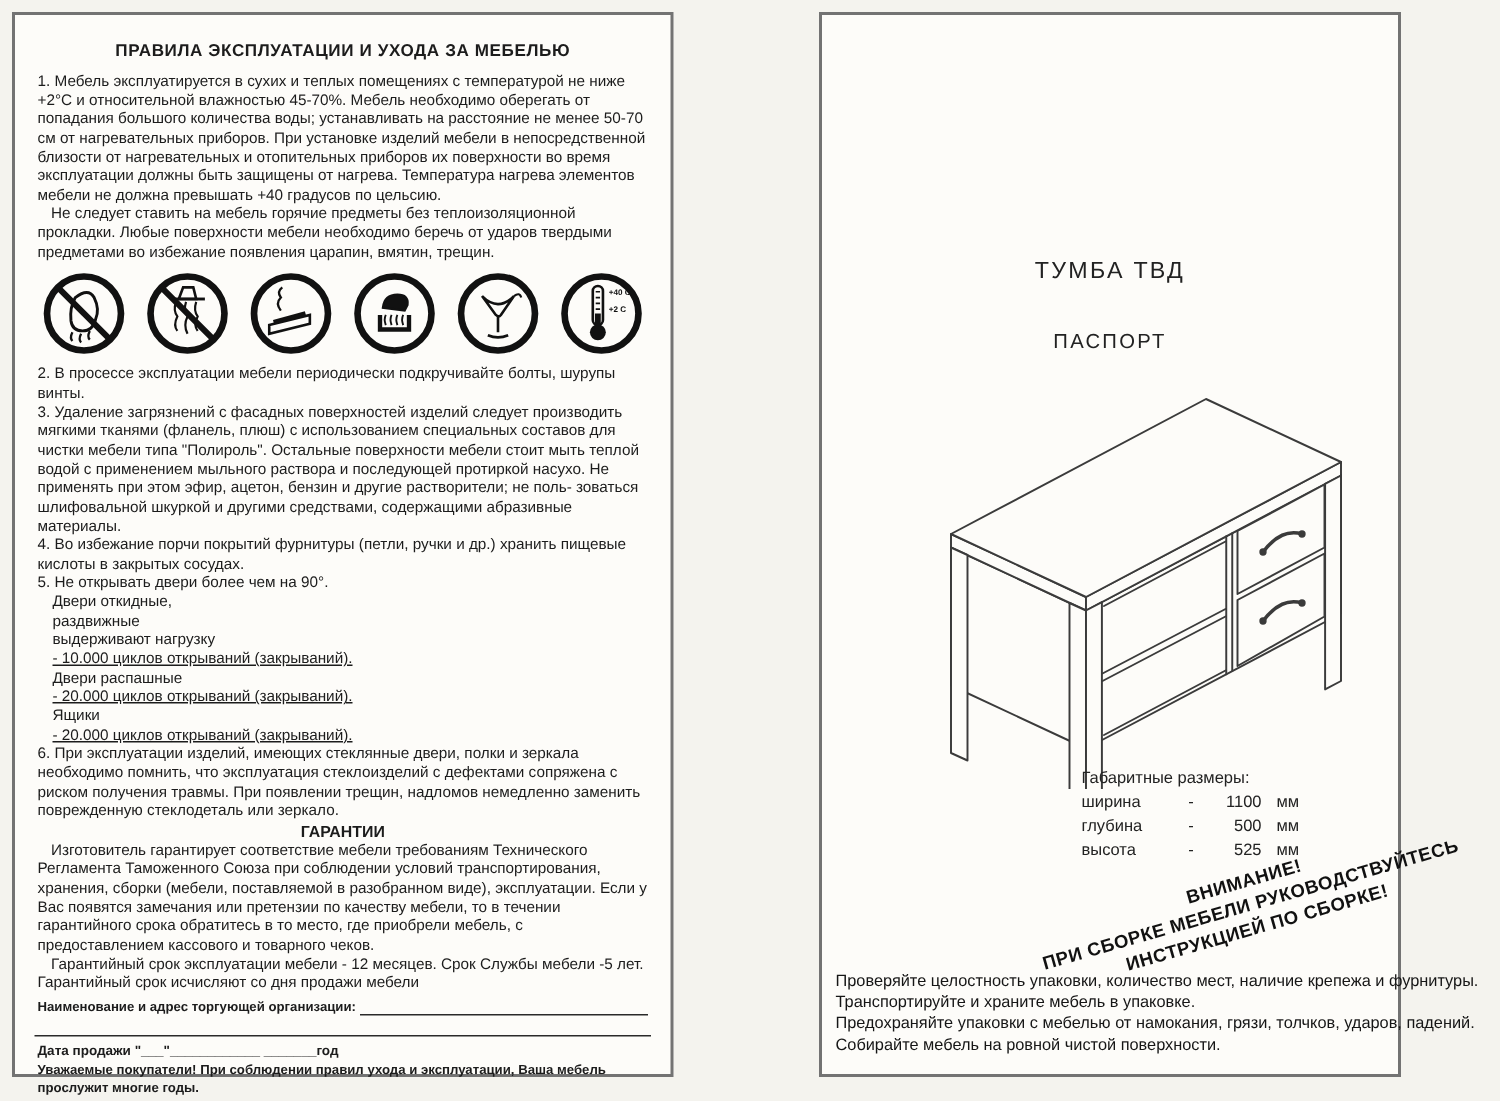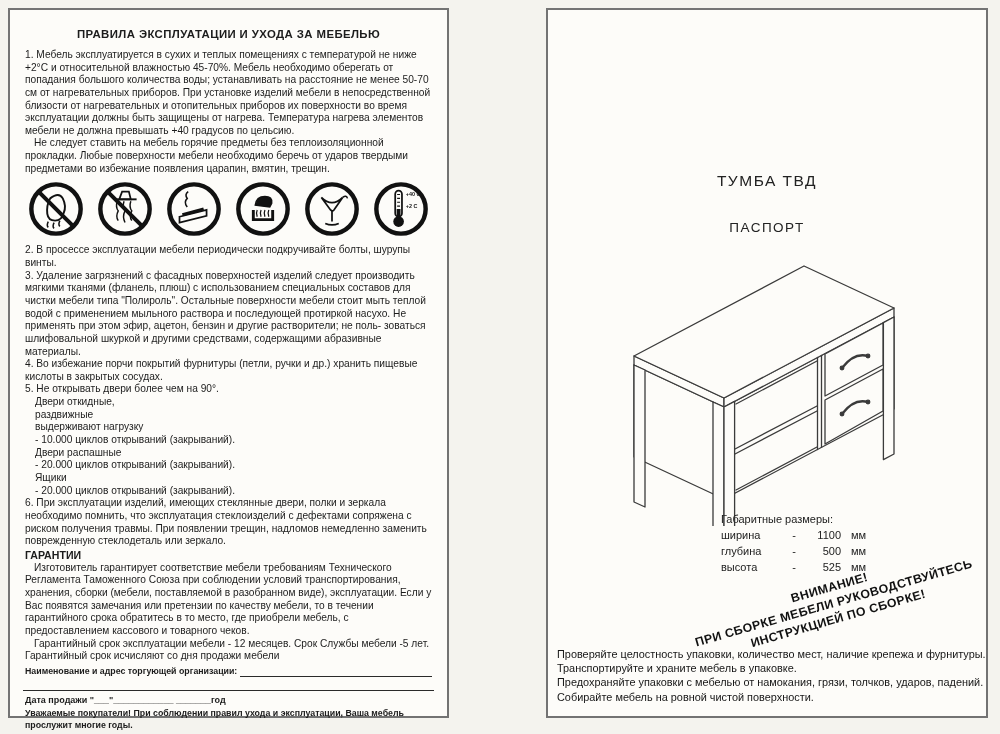--- a/index.html
+++ b/index.html
@@ -11,34 +11,34 @@
     position:relative;
     overflow:hidden;
   }
   .page{
     position:absolute;top:8px;height:710px;
     background:#fdfcf9;
     border:2px solid #737373;
     box-sizing:border-box;
   }
   .page-left{left:8px;width:441px;padding:14px 15px 0 15px;}
-  .page-right{left:546px;width:442px;}
+  .page-right{left:546px;width:388px;}
   
   .doc-title{
     text-align:center;font-weight:bold;font-size:11.4px;
     letter-spacing:.4px;margin:4px 0 9px 0;
   }
   p.t{margin:0;font-size:10.2px;line-height:1.24;text-align:left;}
   p.t.indent{text-indent:9px;}
   .icons-row{display:flex;gap:11px;align-items:center;margin:5px 0 6px 2px;}
   .icons-row svg{display:block;}
   .rules5 .row{display:flex;font-size:10.2px;line-height:1.24;padding-left:10px;flex-direction:column;}
   .rules5 .lbl{width:138px;flex:none;}
-  .rules5 .val{flex:1;}
-  .warr-title{text-align:left;font-weight:bold;font-size:10.6px;margin:1px 0 1px 0;}
+  .rules5 .val{flex:1;text-decoration:underline;}
+  .warr-title{text-align:center;font-weight:bold;font-size:10.6px;margin:1px 0 1px 0;}
   .form-line{display:flex;align-items:flex-end;margin-top:3px;}
   .form-label{font-weight:bold;font-size:8.8px;line-height:1.3;white-space:nowrap;}
   .fill-line{flex:1;border-bottom:1px solid #2a2a2a;height:10px;margin-left:3px;}
   .full-line{border-bottom:1.4px solid #2a2a2a;height:13px;margin:0 -2px 3px -2px;}
   .date-line{font-weight:bold;font-size:9px;margin-top:4px;}
   .note-line{font-weight:bold;font-size:8.8px;line-height:1.35;margin-top:3px;}
   .stamp-row{display:flex;align-items:flex-start;margin-top:9px;}
   .stamp-label{font-weight:bold;font-size:15px;padding-top:6px;}
   .eac-wrap{margin-left:auto;margin-right:52px;text-align:center;}
   .eac-box{

